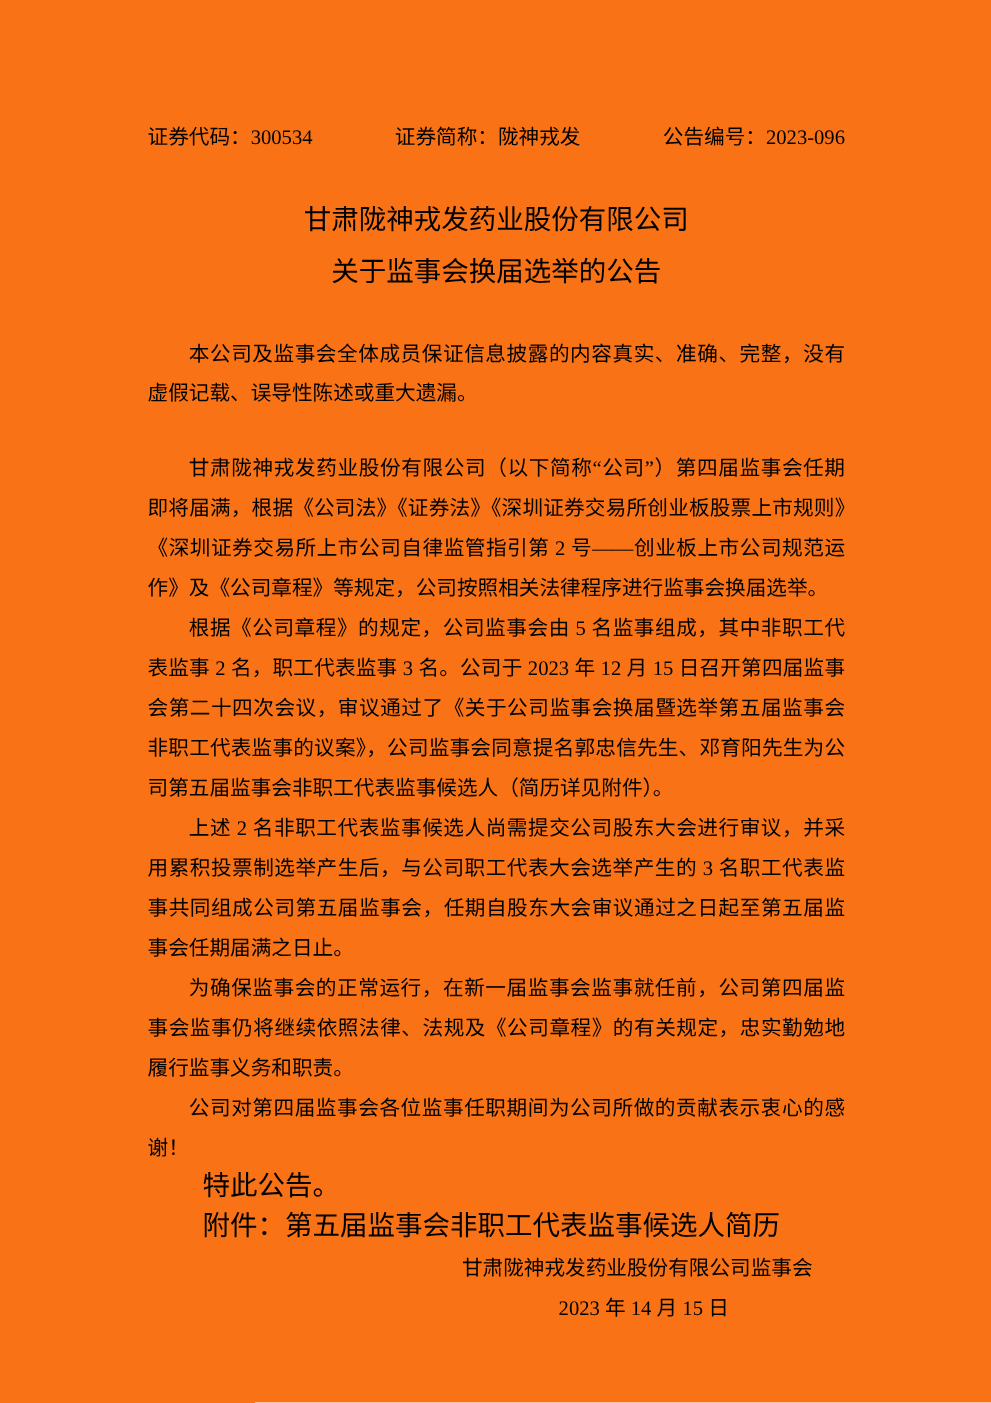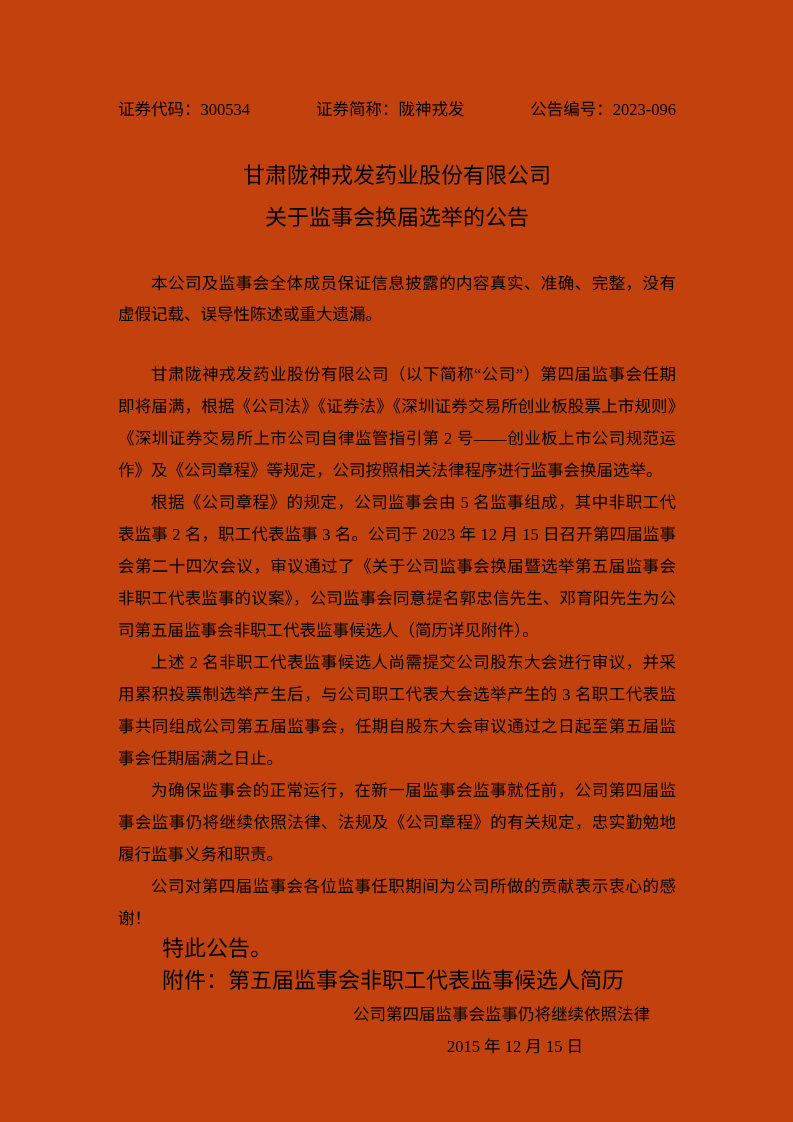--- a/index.html
+++ b/index.html
@@ -5,21 +5,21 @@
   html, body {
     margin: 0;
     padding: 0;
     background: #ffffff;
   }
   .page {
     position: relative;
     width: 793px;
     height: 1122px;
     margin: 0 auto;
-    background: #c2410c;
+    background: #f97316;
     box-sizing: border-box;
     padding: 99px 117px 0 118px;
     font-family: "Liberation Serif", "DejaVu Serif", serif;
     color: #000000;
     overflow: hidden;
   }
   .header-row {
     display: flex;
     justify-content: space-between;
     align-items: baseline;
@@ -93,17 +93,17 @@
   <p class="notice-para">本公司及监事会全体成员保证信息披露的内容真实、准确、完整，没有虚假记载、误导性陈述或重大遗漏。</p>
 
   <div class="body-block">
     <p class="body-para">甘肃陇神戎发药业股份有限公司（以下简称“公司”）第四届监事会任期即将届满，根据《公司法》《证券法》《深圳证券交易所创业板股票上市规则》《深圳证券交易所上市公司自律监管指引第 2 号——创业板上市公司规范运作》及《公司章程》等规定，公司按照相关法律程序进行监事会换届选举。</p>
     <p class="body-para">根据《公司章程》的规定，公司监事会由 5 名监事组成，其中非职工代表监事 2 名，职工代表监事 3 名。公司于 2023 年 12 月 15 日召开第四届监事会第二十四次会议，审议通过了《关于公司监事会换届暨选举第五届监事会非职工代表监事的议案》，公司监事会同意提名郭忠信先生、邓育阳先生为公司第五届监事会非职工代表监事候选人（简历详见附件）。</p>
     <p class="body-para">上述 2 名非职工代表监事候选人尚需提交公司股东大会进行审议，并采用累积投票制选举产生后，与公司职工代表大会选举产生的 3 名职工代表监事共同组成公司第五届监事会，任期自股东大会审议通过之日起至第五届监事会任期届满之日止。</p>
     <p class="body-para">为确保监事会的正常运行，在新一届监事会监事就任前，公司第四届监事会监事仍将继续依照法律、法规及《公司章程》的有关规定，忠实勤勉地履行监事义务和职责。</p>
     <p class="body-para">公司对第四届监事会各位监事任职期间为公司所做的贡献表示衷心的感谢！</p>
     <p class="closing-line">特此公告。</p>
     <p class="attachment-line">附件：第五届监事会非职工代表监事候选人简历</p>
-    <p class="signature-company">公司第四届监事会监事仍将继续依照法律</p>
-    <p class="signature-date">2015 年 12 月 15 日</p>
+    <p class="signature-company">甘肃陇神戎发药业股份有限公司监事会</p>
+    <p class="signature-date">2023 年 14 月 15 日</p>
   </div>
 
 </div>
 
 </body></html>

